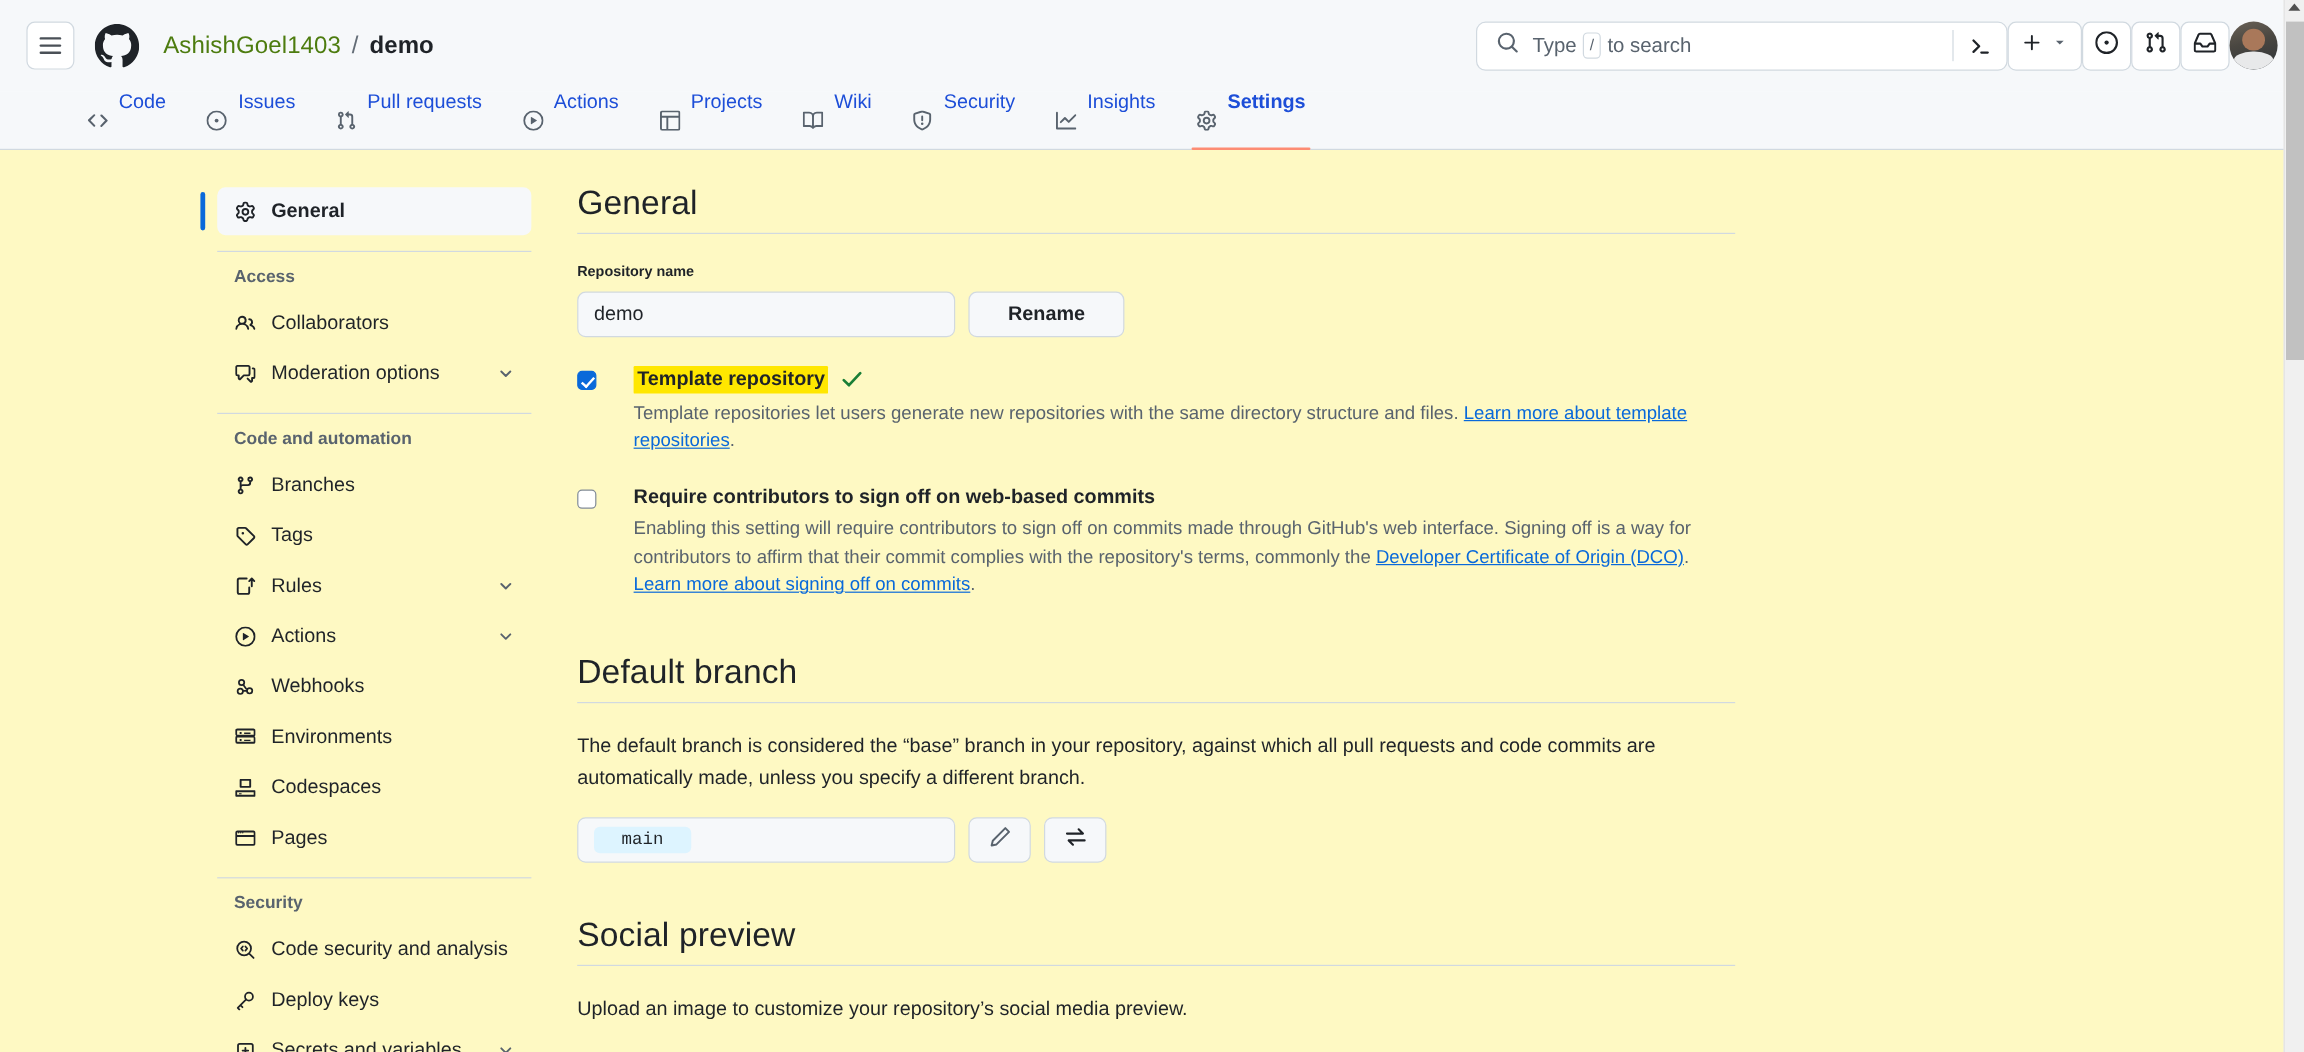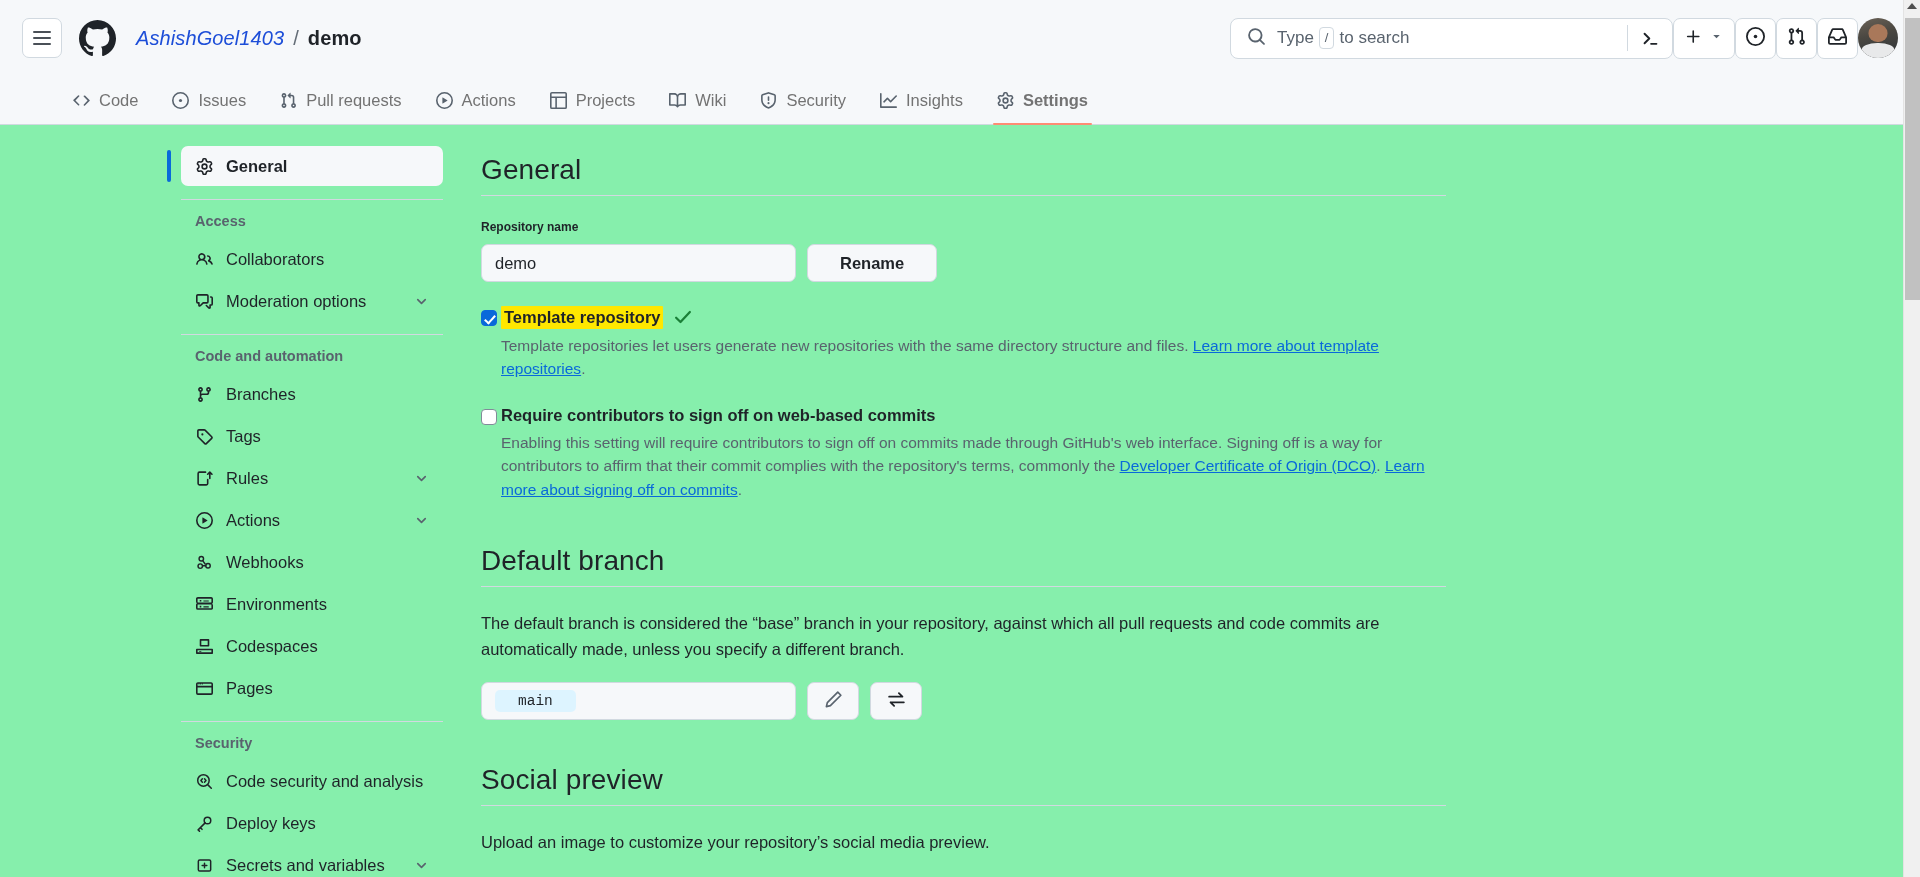--- a/index.html
+++ b/index.html
@@ -26,21 +26,21 @@
     background: #ffffff;
     display: flex; align-items: center; justify-content: center;
     cursor: pointer; flex-direction: column; gap: 4px;
   }
   .hamburger span { display:block; width: 18px; height: 2.2px; background: #4a5057; border-radius: 2px; }
   .gh-logo { margin-left: 17px; display: flex; align-items: center; }
   .breadcrumb {
     margin-left: 20px; display: flex; align-items: center; gap: 9px;
     font-size: 20px; letter-spacing: .1px;
   }
-  .bc-owner { color: #1d4ed8; font-style: italic; }
+  .bc-owner { color: #4d7c0f; }
   .bc-sep { color: #636c76; }
   .bc-repo { color: #1f2328; font-weight: 700; }
 
   .header-right { margin-left: auto; display: flex; align-items: center; gap: 0; }
   .search-box {
     width: 443px; height: 41px;
     border: 1px solid #d1d9e0; border-radius: 8px;
     background: #ffffff;
     display: flex; align-items: center;
     padding: 0 0 0 16px;
@@ -81,34 +81,34 @@
   
   .repo-nav {
     height: 49px; min-height: 49px;
     background: #f6f8fa;
     border-bottom: 1px solid #d1d9e0;
     display: flex; align-items: stretch;
     padding: 0 0 0 56px;
     gap: 0;
   }
   .repo-tab {
-    display: flex; align-items: center; gap: 9px;
+    display: flex; gap: 9px;
     padding: 0 14px; margin: 0 3px;
-    font-size: 16.5px; color: #737373; cursor: pointer;
+    font-size: 16.5px; color: #1d4ed8; cursor: pointer;
     position: relative; white-space: nowrap;
   }
   .repo-tab .ic { display: flex; align-items: center; color: #59636e; }
   .repo-tab.active { font-weight: 700; }
   .repo-tab.active::after {
     content: ""; position: absolute; left: 10px; right: 10px; bottom: -1px;
     height: 2px; background: #fd8c73; border-radius: 2px;
   }
 
   
-  .body-wrap { flex: 1; display: flex; overflow: hidden; background:#86efac;align-items:center; }
+  .body-wrap { flex: 1; display: flex; overflow: hidden; background:#fef9c3; }
 
   
   .sidebar {
     width: 443px; min-width: 443px;
     padding: 31px 0 0 181px;
     overflow: hidden;
   }
   .side-item {
     position: relative;
     height: 40px;
@@ -170,21 +170,21 @@
     width: 16px; height: 16px; margin-top: 4px; flex-shrink: 0;
     border-radius: 4px; border: 1px solid #818b98; background: #ffffff;
     cursor: pointer; position: relative;
   }
   .cbx.checked { background: #0969da; border-color: #0969da; }
   .cbx.checked::after {
     content: ""; position: absolute; left: 5px; top: 1.5px;
     width: 4px; height: 9px; border: solid #ffffff;
     border-width: 0 2px 2px 0; transform: rotate(42deg);
   }
-  .check-body { margin-left: 4px; }
+  .check-body { margin-left: 31px; }
   .check-title-line { display: flex; align-items: center; gap: 10px; }
   .check-title { font-size: 16.5px; font-weight: 600; line-height: 1.25; }
   .check-title.hl { background: #ffe700; padding: 1px 3px; border-radius: 1px; }
   .green-tick { color: #1a7f37; display: flex; align-items: center; }
   .check-desc {
     font-size: 15.5px; color: #59636e; line-height: 1.52;
     margin-top: 5px; max-width: 930px;
   }
   .lnk { color: #0969da; text-decoration: underline; cursor: pointer; }
 

